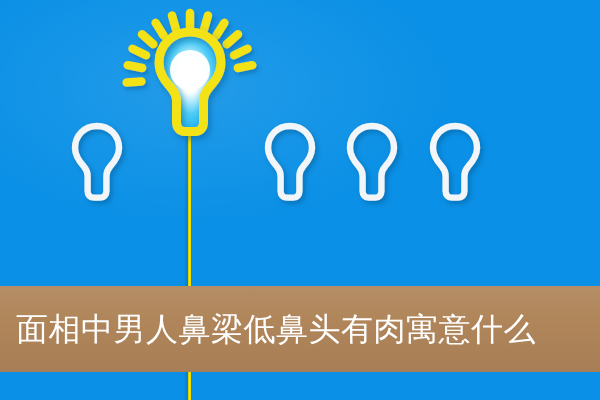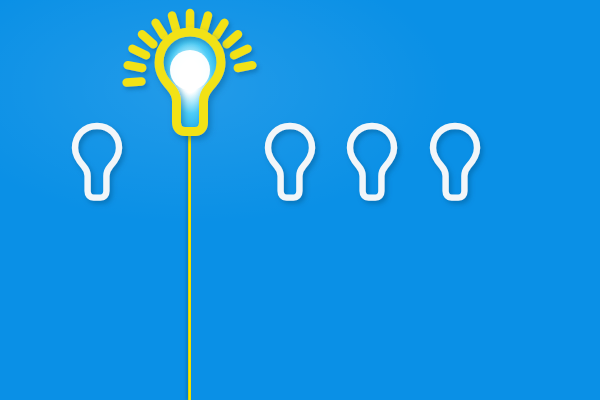--- a/index.html
+++ b/index.html
@@ -209,14 +209,17 @@
                C87.2 84.2 85.5 87.3 85.5 93.4
                L85.5 114.2 C85.5 119.8 82.2 123.4 77.2 123.4
                L66.8 123.4 C61.8 123.4 58.5 119.8 58.5 114.2
                L58.5 93.4 C58.5 87.3 56.8 84.2 53.0 79.8
                C47.2 73.2 41 65.6 41 54.5 C41 37.2 54.5 24 72 24 Z" fill="none" stroke="#f2e216" stroke-width="9" stroke-linejoin="round" filter="url(#bulbshadow)"></path>
 
       <circle cx="72" cy="62" r="20" fill="#ffffff" opacity="0.97"></circle>
     </svg>
   </div>
 
+  <div id="caption-banner">
+    <span id="caption-text">面相中男人鼻梁低鼻头有肉寓意什么</span>
+  </div>
 
 </div>
 
 </body></html>

